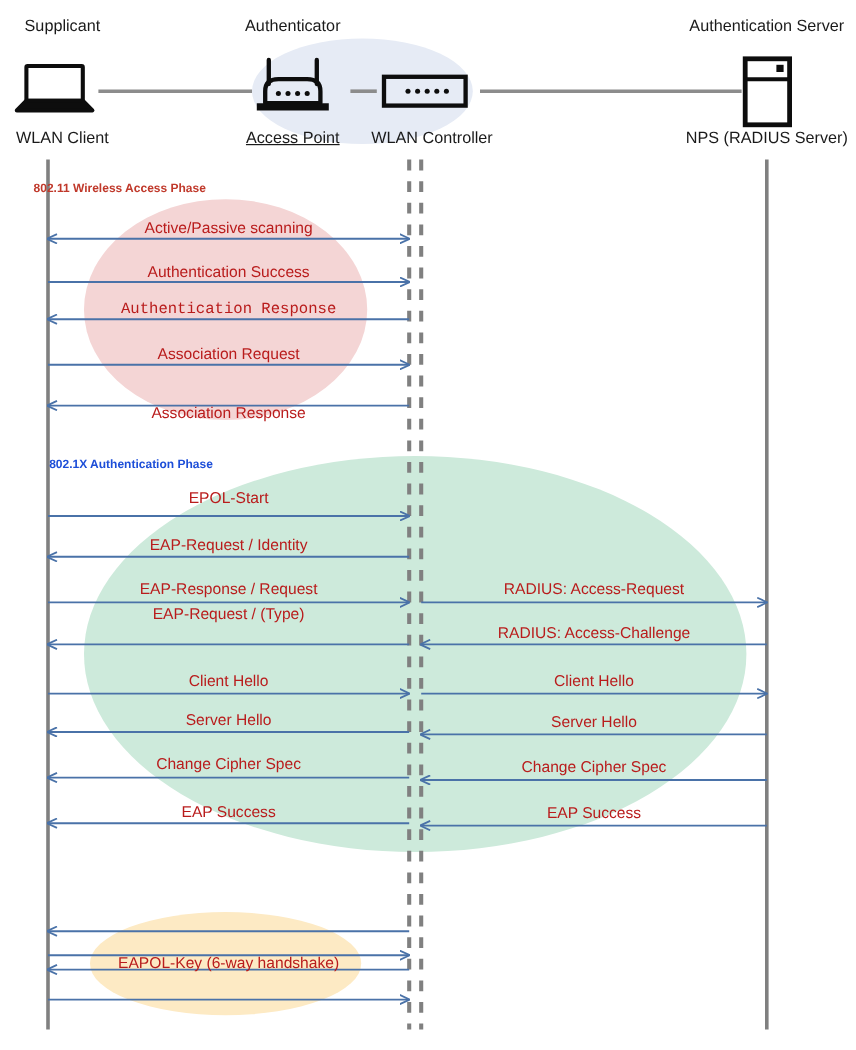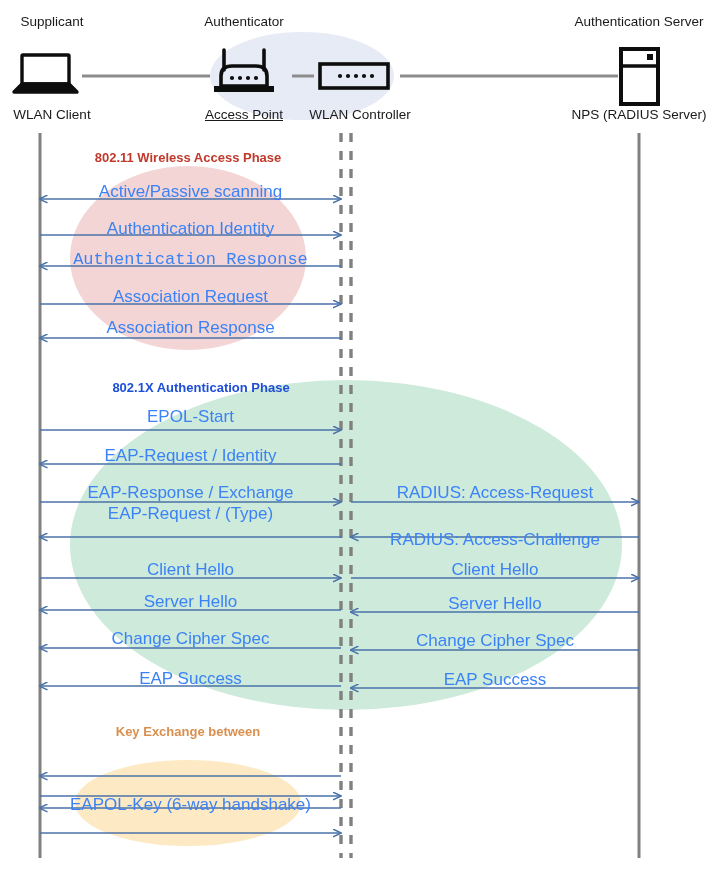--- a/index.html
+++ b/index.html
@@ -37,30 +37,29 @@
   }
   .actor-sub {
     position: absolute;
     font-size: 13.5px;
     color: #1a1a1a;
     white-space: nowrap;
     text-align: center;
   }
   .phase-label {
     position: absolute;
-    font-size: 13px;
+    font-size: 10px;
     font-weight: 600;
     white-space: nowrap;
-    text-align: center;
     line-height: 19px;
   }
   .msg-label {
     position: absolute;
-    font-size: 17px;
-    color: #3b82f6;
+    font-size: 13px;
+    color: #b91c1c;
     white-space: nowrap;
     text-align: center;
   }
 </style>
 </head>
 <body>
 
 <div id="stage">
   <svg id="svg-root" viewBox="0 0 713 875">
     <defs>
@@ -159,39 +158,38 @@
     </div>
 
   <div id="phase-labels">
       <div class="phase-label" style="color: rgb(192, 57, 43); left: 28px; top: 148px; width: 320px;">
         <div>802.11 Wireless Access Phase</div>
       </div>
       <div class="phase-label" style="color: #1d4ed8; left: 41px; top: 378px; width: 320px;">
         <div>802.1X Authentication Phase</div>
       </div>
       <div class="phase-label" style="color: rgb(217, 144, 79); left: 28px; top: 722px; width: 320px;">
-        <div>Key Exchange between</div>
       </div>
     </div>
 
   <div id="message-labels">
       <div class="msg-label" style="left: 30.5px; top: 182px; width: 320px;">Active/Passive scanning</div>
-      <div class="msg-label" style="left: 30.5px; top: 219px; width: 320px;">Authentication Identity</div>
+      <div class="msg-label" style="left: 30.5px; top: 219px; width: 320px;">Authentication Success</div>
       <div class="msg-label" style="left: 30.5px; top: 250px; width: 320px; font-family: Liberation Mono, monospace;">Authentication Response</div>
       <div class="msg-label" style="left: 30.5px; top: 287px; width: 320px; text-align: center;">Association Request</div>
-      <div class="msg-label" style="left: 30.5px; top: 318px; width: 320px;">Association Response</div>
+      <div class="msg-label" style="left: 30.5px; top: 336px; width: 320px;">Association Response</div>
       <div class="msg-label" style="left: 30.5px; top: 407px; width: 320px;">EPOL-Start</div>
       <div class="msg-label" style="left: 30.5px; top: 446px; width: 320px;">EAP-Request / Identity</div>
-      <div class="msg-label" style="left: 30.5px; top: 483px; width: 320px;">EAP-Response / Exchange</div>
+      <div class="msg-label" style="left: 30.5px; top: 483px; width: 320px;">EAP-Response / Request</div>
       <div class="msg-label" style="left: 30.5px; top: 504px; width: 320px;">EAP-Request / (Type)</div>
       <div class="msg-label" style="left: 30.5px; top: 560px; width: 320px;">Client Hello</div>
       <div class="msg-label" style="left: 30.5px; top: 592px; width: 320px;">Server Hello</div>
       <div class="msg-label" style="left: 30.5px; top: 629px; width: 320px;">Change Cipher Spec</div>
       <div class="msg-label" style="left: 30.5px; top: 669px; width: 320px;">EAP Success</div>
       <div class="msg-label" style="left: 335px; top: 483px; width: 320px;">RADIUS: Access-Request</div>
-      <div class="msg-label" style="left: 335px; top: 520px; width: 320px; margin-top: 10px;">RADIUS: Access-Challenge</div>
+      <div class="msg-label" style="left: 335px; top: 520px; width: 320px;">RADIUS: Access-Challenge</div>
       <div class="msg-label" style="left: 335px; top: 560px; width: 320px;">Client Hello</div>
       <div class="msg-label" style="left: 335px; top: 594px; width: 320px;">Server Hello</div>
       <div class="msg-label" style="left: 335px; top: 631px; width: 320px;">Change Cipher Spec</div>
       <div class="msg-label" style="left: 335px; top: 670px; width: 320px;">EAP Success</div>
       <div class="msg-label" style="left: 30.5px; top: 795px; width: 320px;">EAPOL-Key (6-way handshake)</div>
     </div>
 </div>
 
 </body></html>

